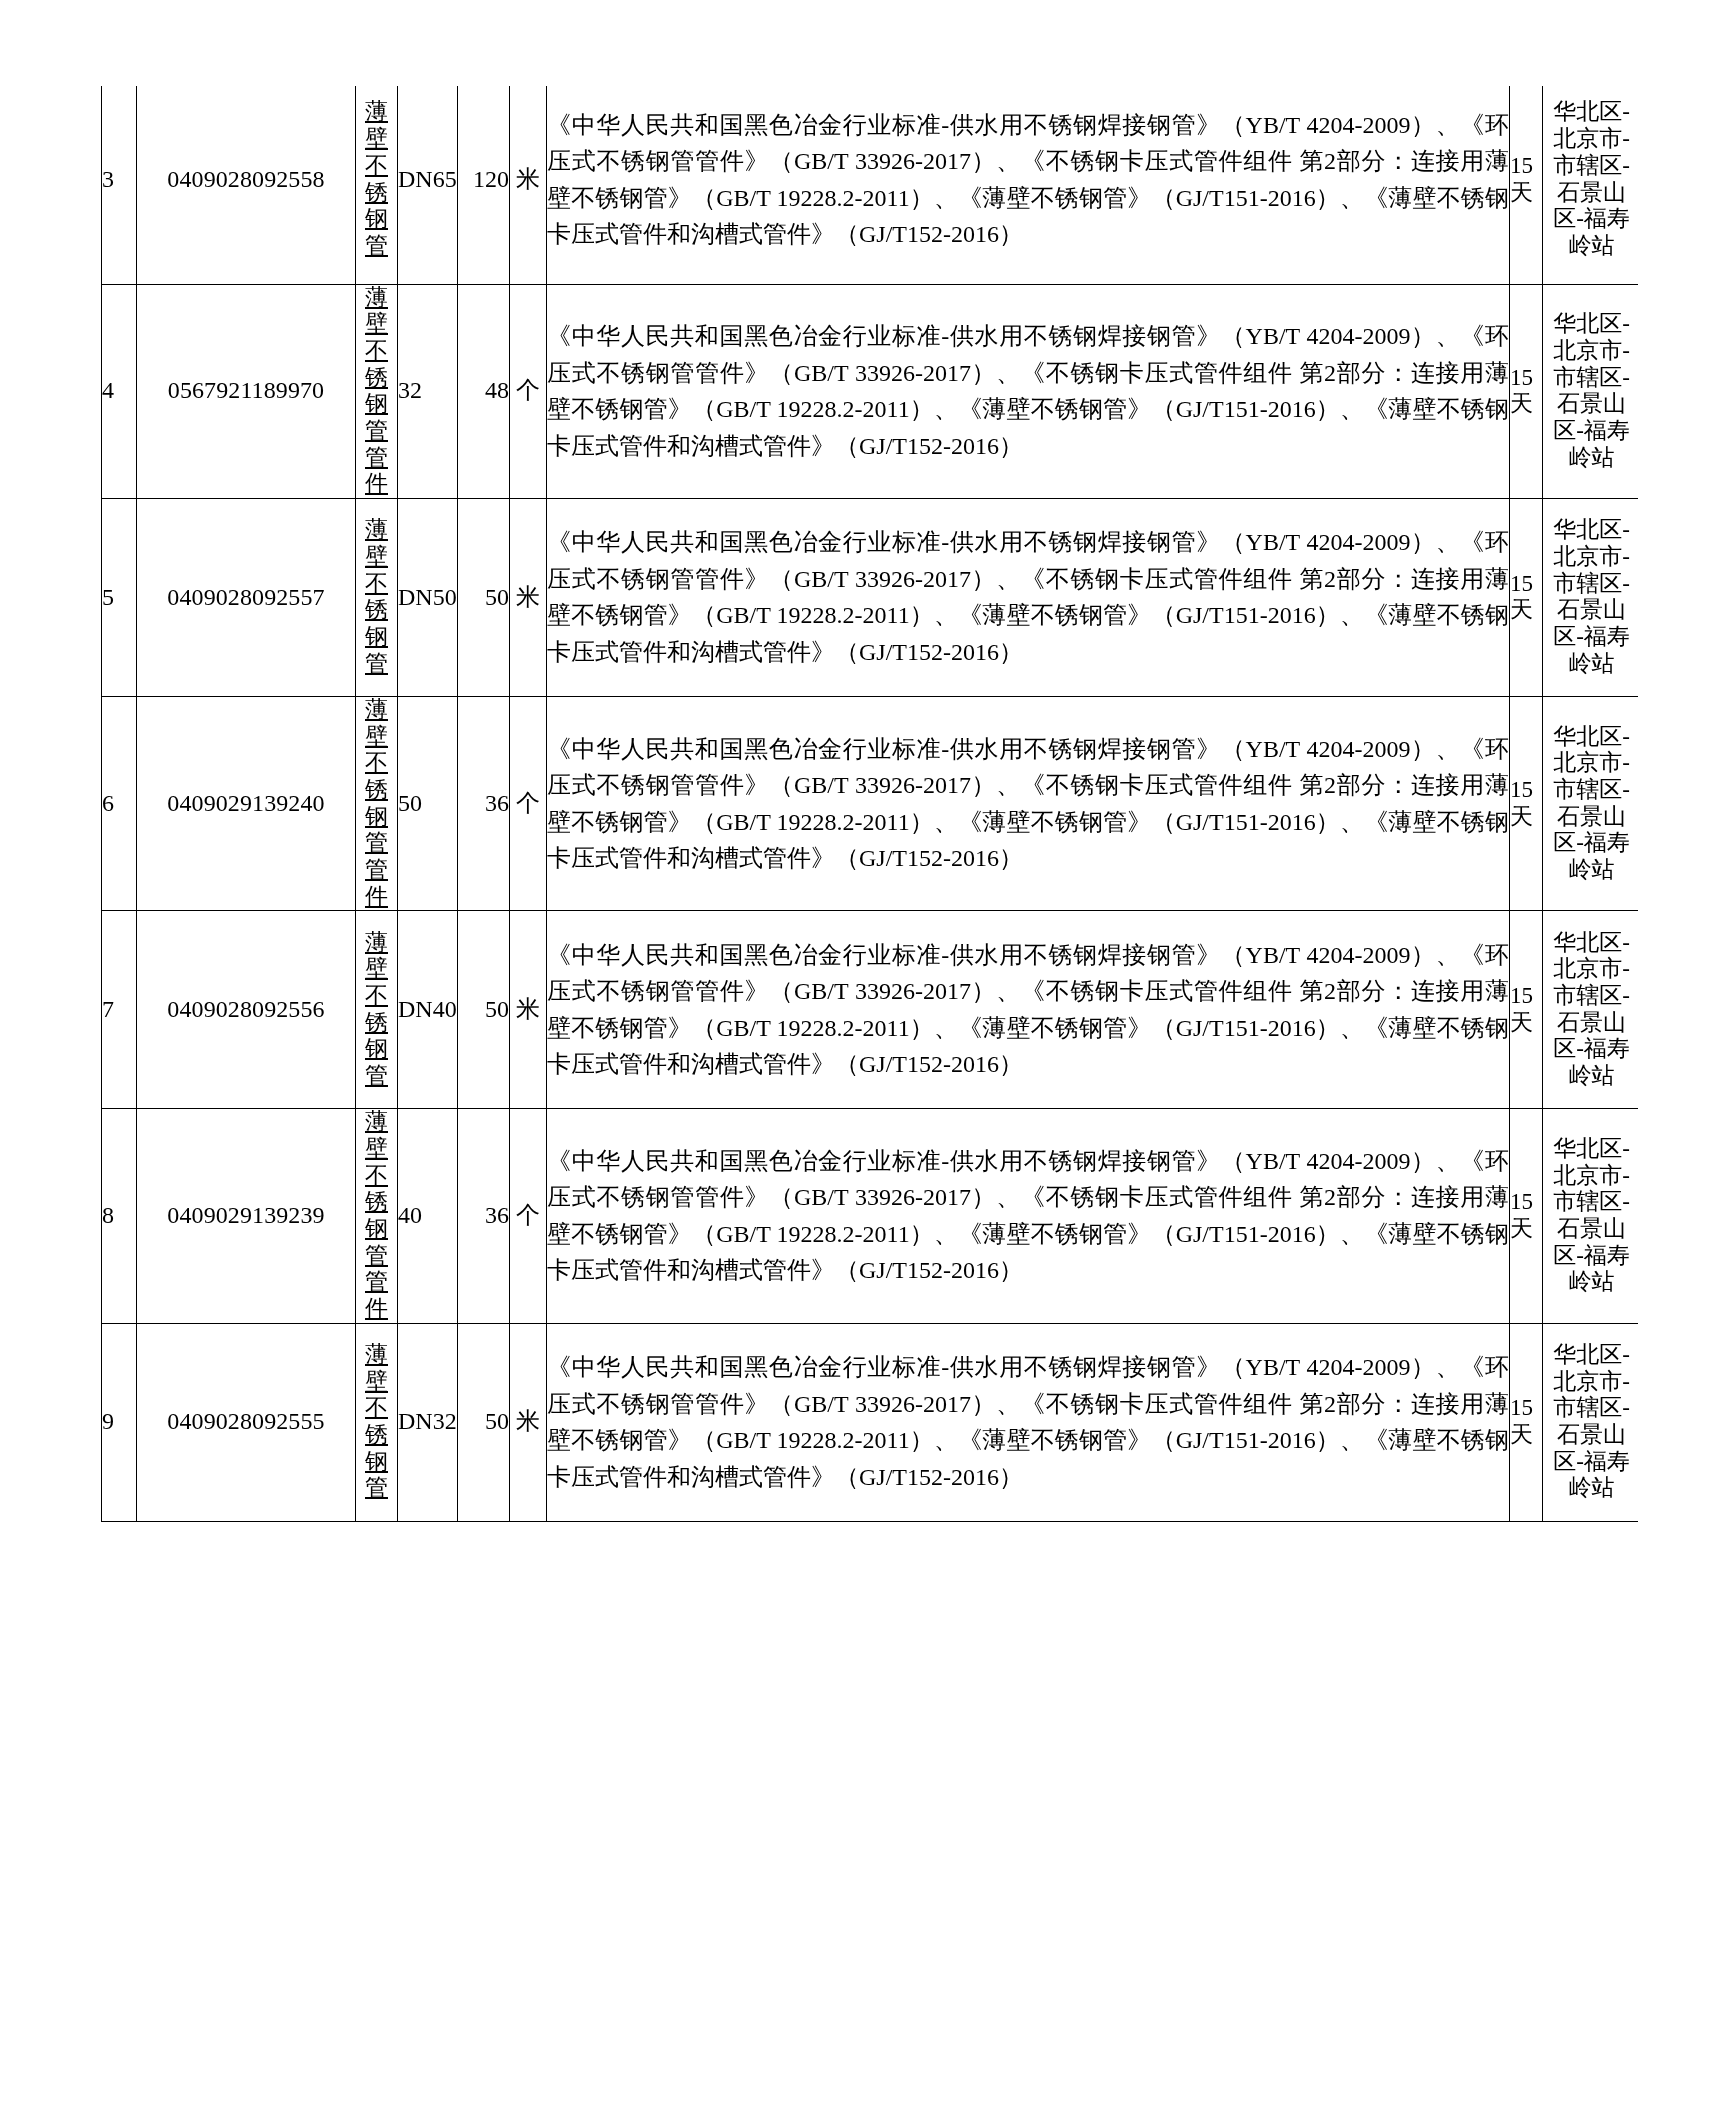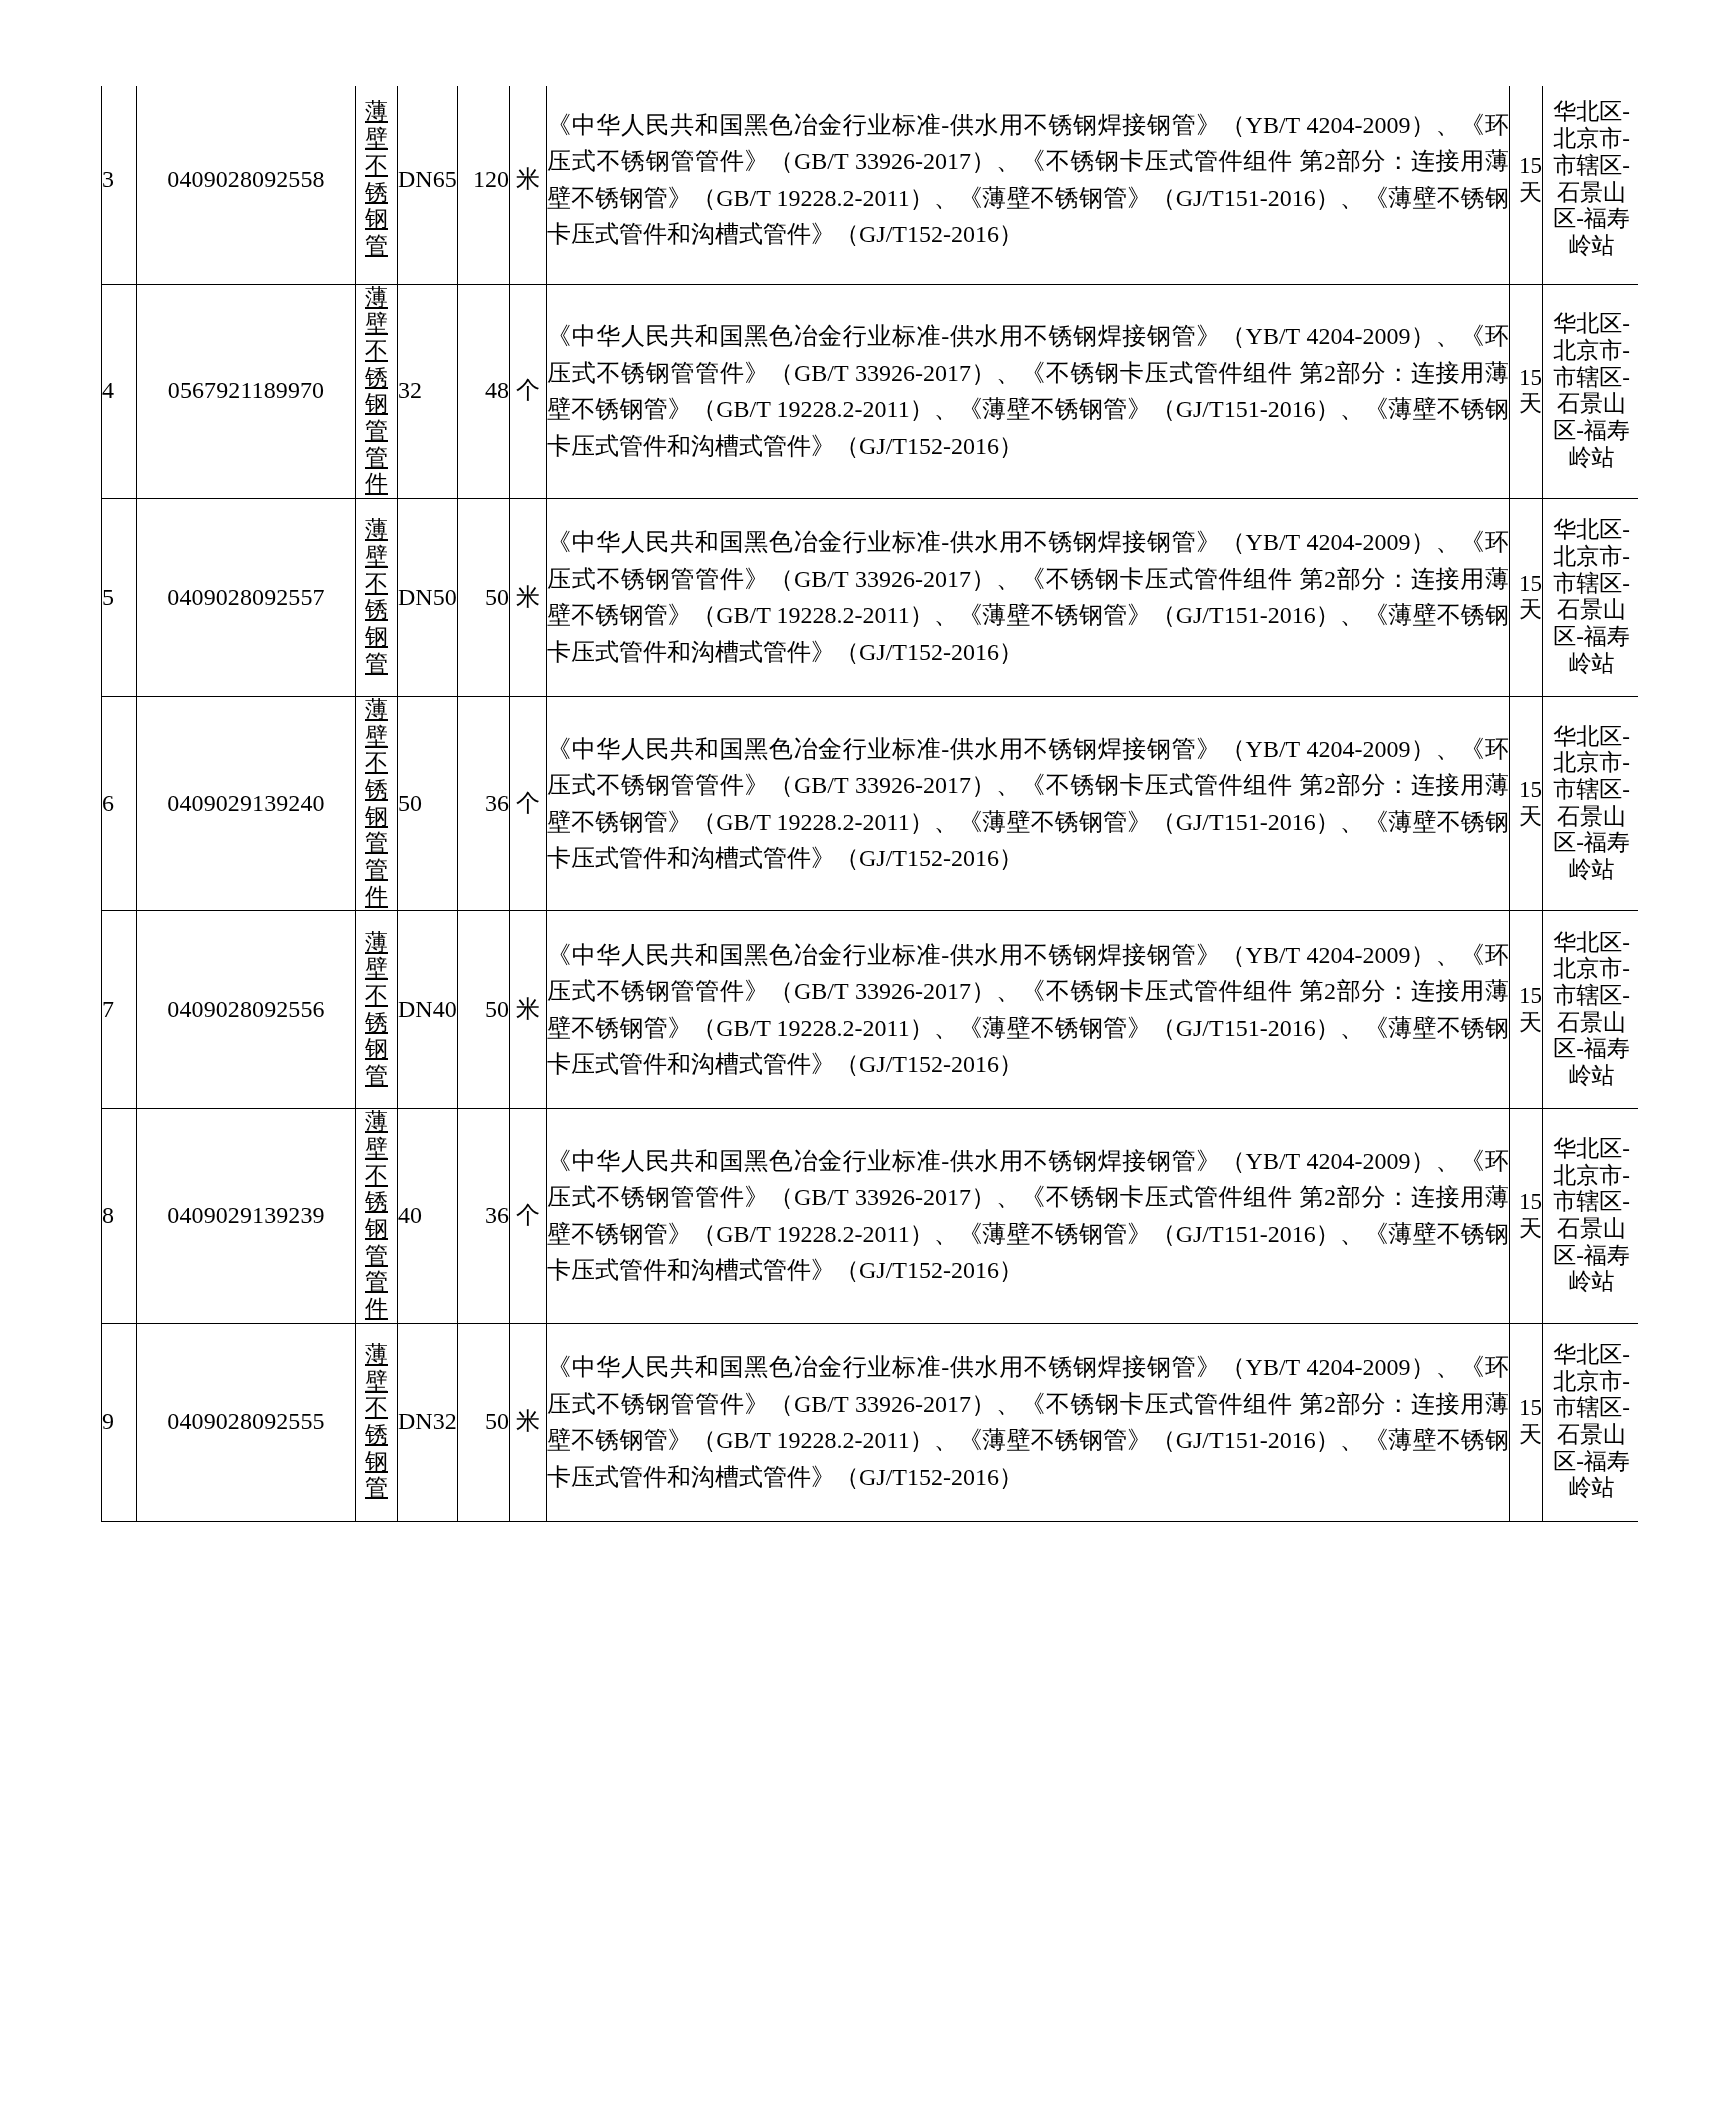--- a/index.html
+++ b/index.html
@@ -102,21 +102,21 @@
     font-size: 24px;
     line-height: 1.52;
     text-align: justify;
     text-justify: inter-ideograph;
     padding: 1.9px 5.8px 1.9px 7.7px;
     word-break: break-all;
   }
   .cell-lead {
     font-size: 23px;
     line-height: 1.16;
-    text-align: right;
+    text-align: left;
     word-break: break-all;
     padding: 1px 0;
   }
   .cell-loc {
     font-size: 23px;
     line-height: 1.16;
     text-align: center;
     word-break: break-all;
     padding: 1.9px 1.9px 1.9px 2.9px;
   }

